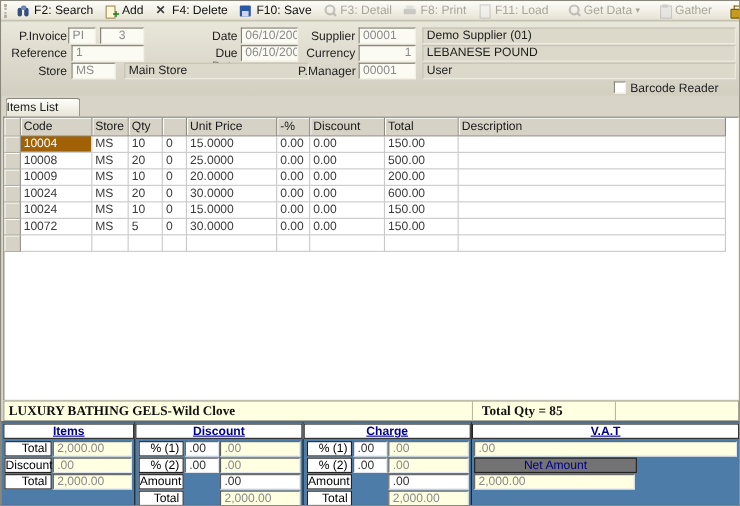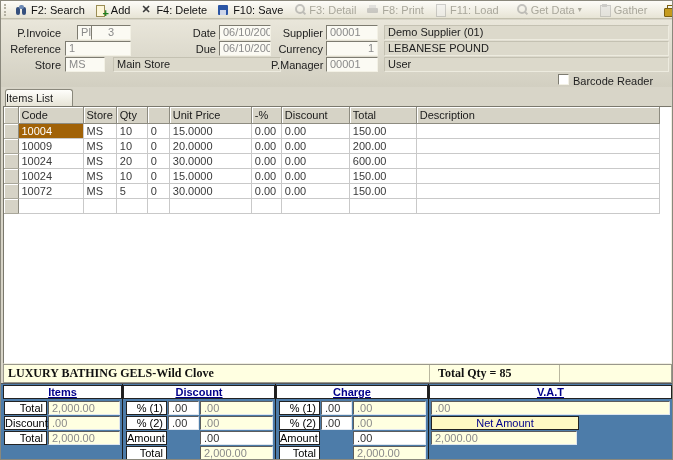--- a/index.html
+++ b/index.html
@@ -77,21 +77,21 @@
   .summary{position:absolute;left:0;top:382px;width:673px;height:78px;background:#4d7ca9;
     border-top:1px solid #55585c;border-bottom:2px solid #4a4a48;}
   .shead{position:absolute;top:1px;height:14px;line-height:13px;background:#fff;
     border:1px solid #222;text-align:center;font-weight:bold;color:#00008b;text-decoration:underline;}
   .vline{position:absolute;top:0;bottom:0;width:1px;background:#1d1d1d;}
   .slabel{position:absolute;height:14px;line-height:12px;background:#fff;border:1px solid #222;
     text-align:right;padding-right:3px;color:#000;}
   .sfield{position:absolute;height:14px;line-height:12px;padding:0 3px;background:#ffffe1;
     color:#8a8a8a;border:1px solid;border-color:#5c5c5c #dfe6ee #dfe6ee #5c5c5c;overflow:hidden;}
   .sfield.white{background:#fff;color:#333;}
-  .snet{position:absolute;height:14px;line-height:12px;background:#fef9c3;border:1px solid #222;
+  .snet{position:absolute;height:14px;line-height:12px;background:#737373;border:1px solid #222;
     text-align:center;color:#00008b;}
 </style>
 </head>
 <body>
 
 <div class="window">
 
   <div class="toolbar">
     <span class="grip"></span>
   <span class="tbtn">
@@ -134,21 +134,21 @@
         <span>Gather</span>
       </span>
       <span class="tsep"></span>
       <span class="tbtn">
         <span class="icon icon-exit-case"></span>
       </span>
     </div>
 
   <div class="formarea">
     <div class="flabel" style="left:8px;width:52px;top:7px">P.Invoice</div>
-    <div class="ffield" style="left:76px;top:5px;width:25px">PI</div>
+    <div class="ffield" style="left:61px;top:5px;width:25px">PI</div>
     <div class="ffield center" style="left:90px;top:5px;width:40px">3</div>
     <div class="flabel" style="left:170px;width:45px;top:7px">Date</div>
     <div class="ffield" style="left:218px;top:5px;width:52px">06/10/2009</div>
 
     <div class="flabel" style="left:8px;width:52px;top:23px">Reference</div>
     <div class="ffield" style="left:64px;top:21px;width:66px">1</div>
     <div class="flabel" style="left:170px;width:45px;top:23px">Due Date</div>
     <div class="ffield" style="left:218px;top:21px;width:52px">06/10/2009</div>
 
     <div class="flabel" style="left:8px;width:52px;top:39px">Store</div>
@@ -211,20 +211,32 @@
             <td>10</td>
             <td>0</td>
             <td>15.0000</td>
             <td>0.00</td>
             <td>0.00</td>
             <td>150.00</td>
             <td></td>
           </tr>
           <tr>
             <td class="sel"></td>
+            <td>10008</td>
+            <td>MS</td>
+            <td>20</td>
+            <td>0</td>
+            <td>25.0000</td>
+            <td>0.00</td>
+            <td>0.00</td>
+            <td>500.00</td>
+            <td></td>
+          </tr>
+          <tr>
+            <td class="sel"></td>
             <td>10009</td>
             <td>MS</td>
             <td>10</td>
             <td>0</td>
             <td>20.0000</td>
             <td>0.00</td>
             <td>0.00</td>
             <td>200.00</td>
             <td></td>
           </tr>

